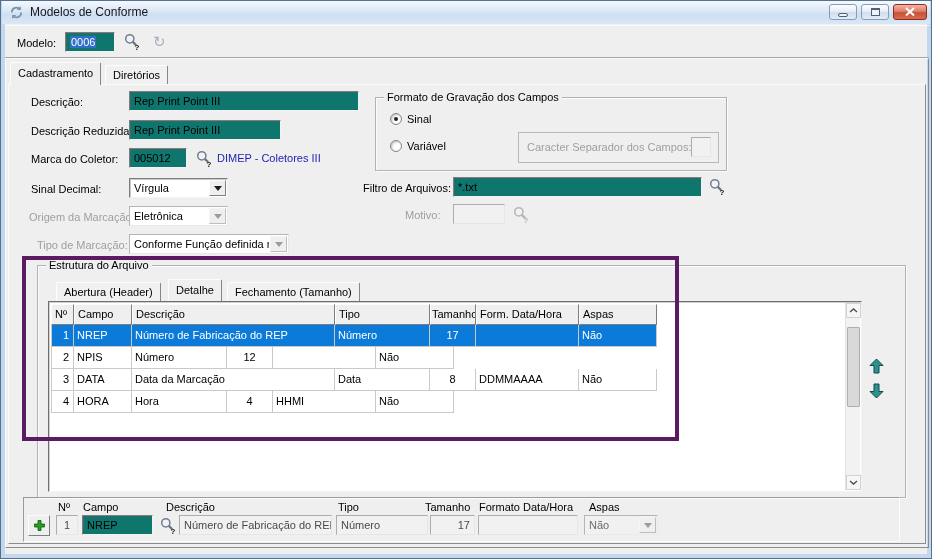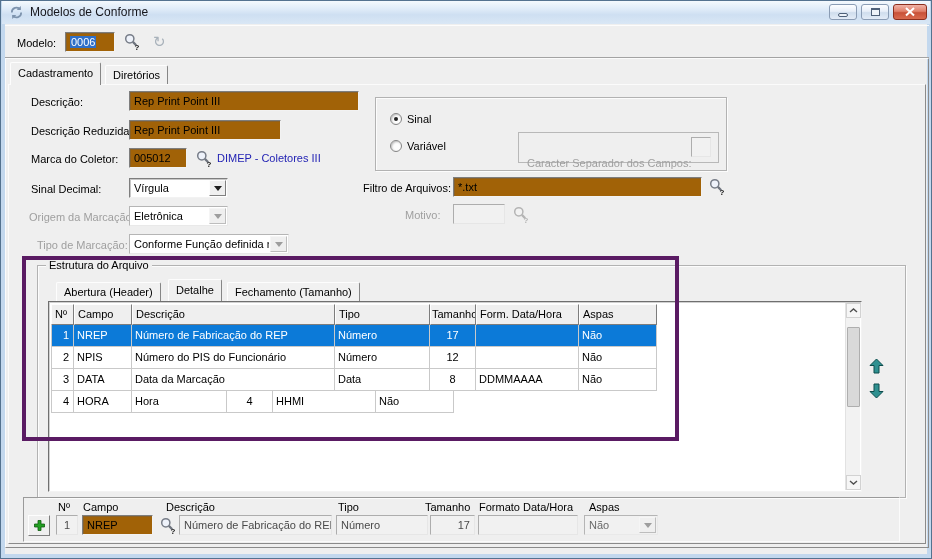--- a/index.html
+++ b/index.html
@@ -20,21 +20,21 @@
     display:flex;align-items:center;justify-content:center;}
   .winbtn.close{background:linear-gradient(#f0b3a7,#e07f69 45%,#c85138 55%,#d96a4e);border-color:#8c2e1d;}
   .glyph-min{width:10px;height:4px;border:1px solid #4e6078;background:#eef3f9;border-radius:2px;margin-top:5px;}
   .glyph-max{width:9px;height:8px;border:1px solid #4e6078;border-top-width:2px;background:#eef3f9;}
   
   .client{position:absolute;left:4px;top:23px;right:4px;bottom:4px;background:#efefef;}
   .panel3d{border:1px solid;border-color:#fbfbfb #8b8b8b #8b8b8b #fbfbfb;}
   .sunkpanel{border:1px solid;border-color:#9a9a9a #fbfbfb #fbfbfb #9a9a9a;}
   .lbl{position:absolute;white-space:nowrap;line-height:13px;}
   .lbl-dis{color:#9f9f9f;}
-  .input{position:absolute;background:#a16207;border:1px solid;border-color:#7e7e7e #f2f2f2 #f2f2f2 #7e7e7e;
+  .input{position:absolute;background:#0f766e;border:1px solid;border-color:#7e7e7e #f2f2f2 #f2f2f2 #7e7e7e;
     box-shadow:inset 1px 1px 0 rgba(96,96,96,.35);padding:2px 4px 0 4px;line-height:15px;white-space:nowrap;overflow:hidden;}
   .input-dis{background:#f1f1f1;border-color:#adadad #e6e6e6 #e6e6e6 #adadad;box-shadow:none;color:#4a4a4a;}
   .sel-text{background:#2f6fc8;color:#fff;padding:0 1px;}
   .combo{position:absolute;background:#fff;border:1px solid;border-color:#7e7e7e #f2f2f2 #f2f2f2 #7e7e7e;
     box-shadow:inset 1px 1px 0 rgba(96,96,96,.35);}
   .combo .txt{position:absolute;left:4px;top:2px;right:19px;line-height:15px;white-space:nowrap;overflow:hidden;}
   .combo .dropbtn{position:absolute;top:1px;right:1px;bottom:1px;width:17px;background:#efefef;
     border:1px solid;border-color:#fdfdfd #808080 #808080 #fdfdfd;display:flex;align-items:center;justify-content:center;}
   .combo .arrow{width:0;height:0;border-left:4px solid transparent;border-right:4px solid transparent;border-top:5px solid #1d1d1d;}
   .combo-dis{border-color:#b5b5b5 #e9e9e9 #e9e9e9 #b5b5b5;box-shadow:none;}
@@ -170,26 +170,27 @@
 
   <span class="lbl lbl-dis" style="left:36px;top:238px;z-index:2;">Tipo de Marcação:</span>
   <div class="combo combo-dis" style="left:128px;top:233px;width:160px;height:20px;z-index:2;">
     <span class="txt">Conforme Função definida no</span>
     <span class="dropbtn">
         <span class="arrow"></span>
       </span>
   </div>
 
   <div class="group" style="left:374px;top:96px;width:352px;height:74px;z-index:2;">
+    <span class="gtitle">Formato de Gravação dos Campos</span>
     <span class="radio on" style="left:14px;top:15px;"></span>
     <span class="lbl" style="left:31px;top:15px;">Sinal</span>
     <span class="radio" style="left:14px;top:42px;"></span>
     <span class="lbl" style="left:31px;top:42px;">Variável</span>
     <div class="abs" style="left:142px;top:34px;width:201px;height:31px;border:1px solid #b8b8b8;">
-      <span class="lbl lbl-dis" style="left:8px;top:24px;text-align:center;">Caracter Separador dos Campos:</span>
+      <span class="lbl lbl-dis" style="left:8px;top:8px;text-align:center;">Caracter Separador dos Campos:</span>
       <div class="input input-dis" style="left:172px;top:4px;width:20px;height:20px;">
         <span></span>
       </div>
     </div>
   </div>
 
   <span class="lbl" style="left:362px;top:181px;z-index:2;">Filtro de Arquivos:</span>
   <div class="input" style="left:452px;top:176px;width:249px;height:20px;z-index:2;">
     <span>*.txt</span>
   </div>
@@ -242,21 +243,20 @@
         <div class="cell c1"><span>NREP</span></div>
         <div class="cell c2"><span>Número de Fabricação do REP</span></div>
         <div class="cell c3"><span>Número</span></div>
         <div class="cell c4 ctr"><span>17</span></div>
         <div class="cell c5"><span></span></div>
         <div class="cell c6"><span>Não</span></div>
       </div>
       <div class="g-row">
         <div class="cell c0 num-r"><span>2</span></div>
         <div class="cell c1"><span>NPIS</span></div>
-        <div class="cell c2"><span>Número do PIS do Funcionário</span></div>
         <div class="cell c3"><span>Número</span></div>
         <div class="cell c4 ctr"><span>12</span></div>
         <div class="cell c5"><span></span></div>
         <div class="cell c6"><span>Não</span></div>
       </div>
       <div class="g-row">
         <div class="cell c0 num-r"><span>3</span></div>
         <div class="cell c1"><span>DATA</span></div>
         <div class="cell c2"><span>Data da Marcação</span></div>
         <div class="cell c3"><span>Data</span></div>

